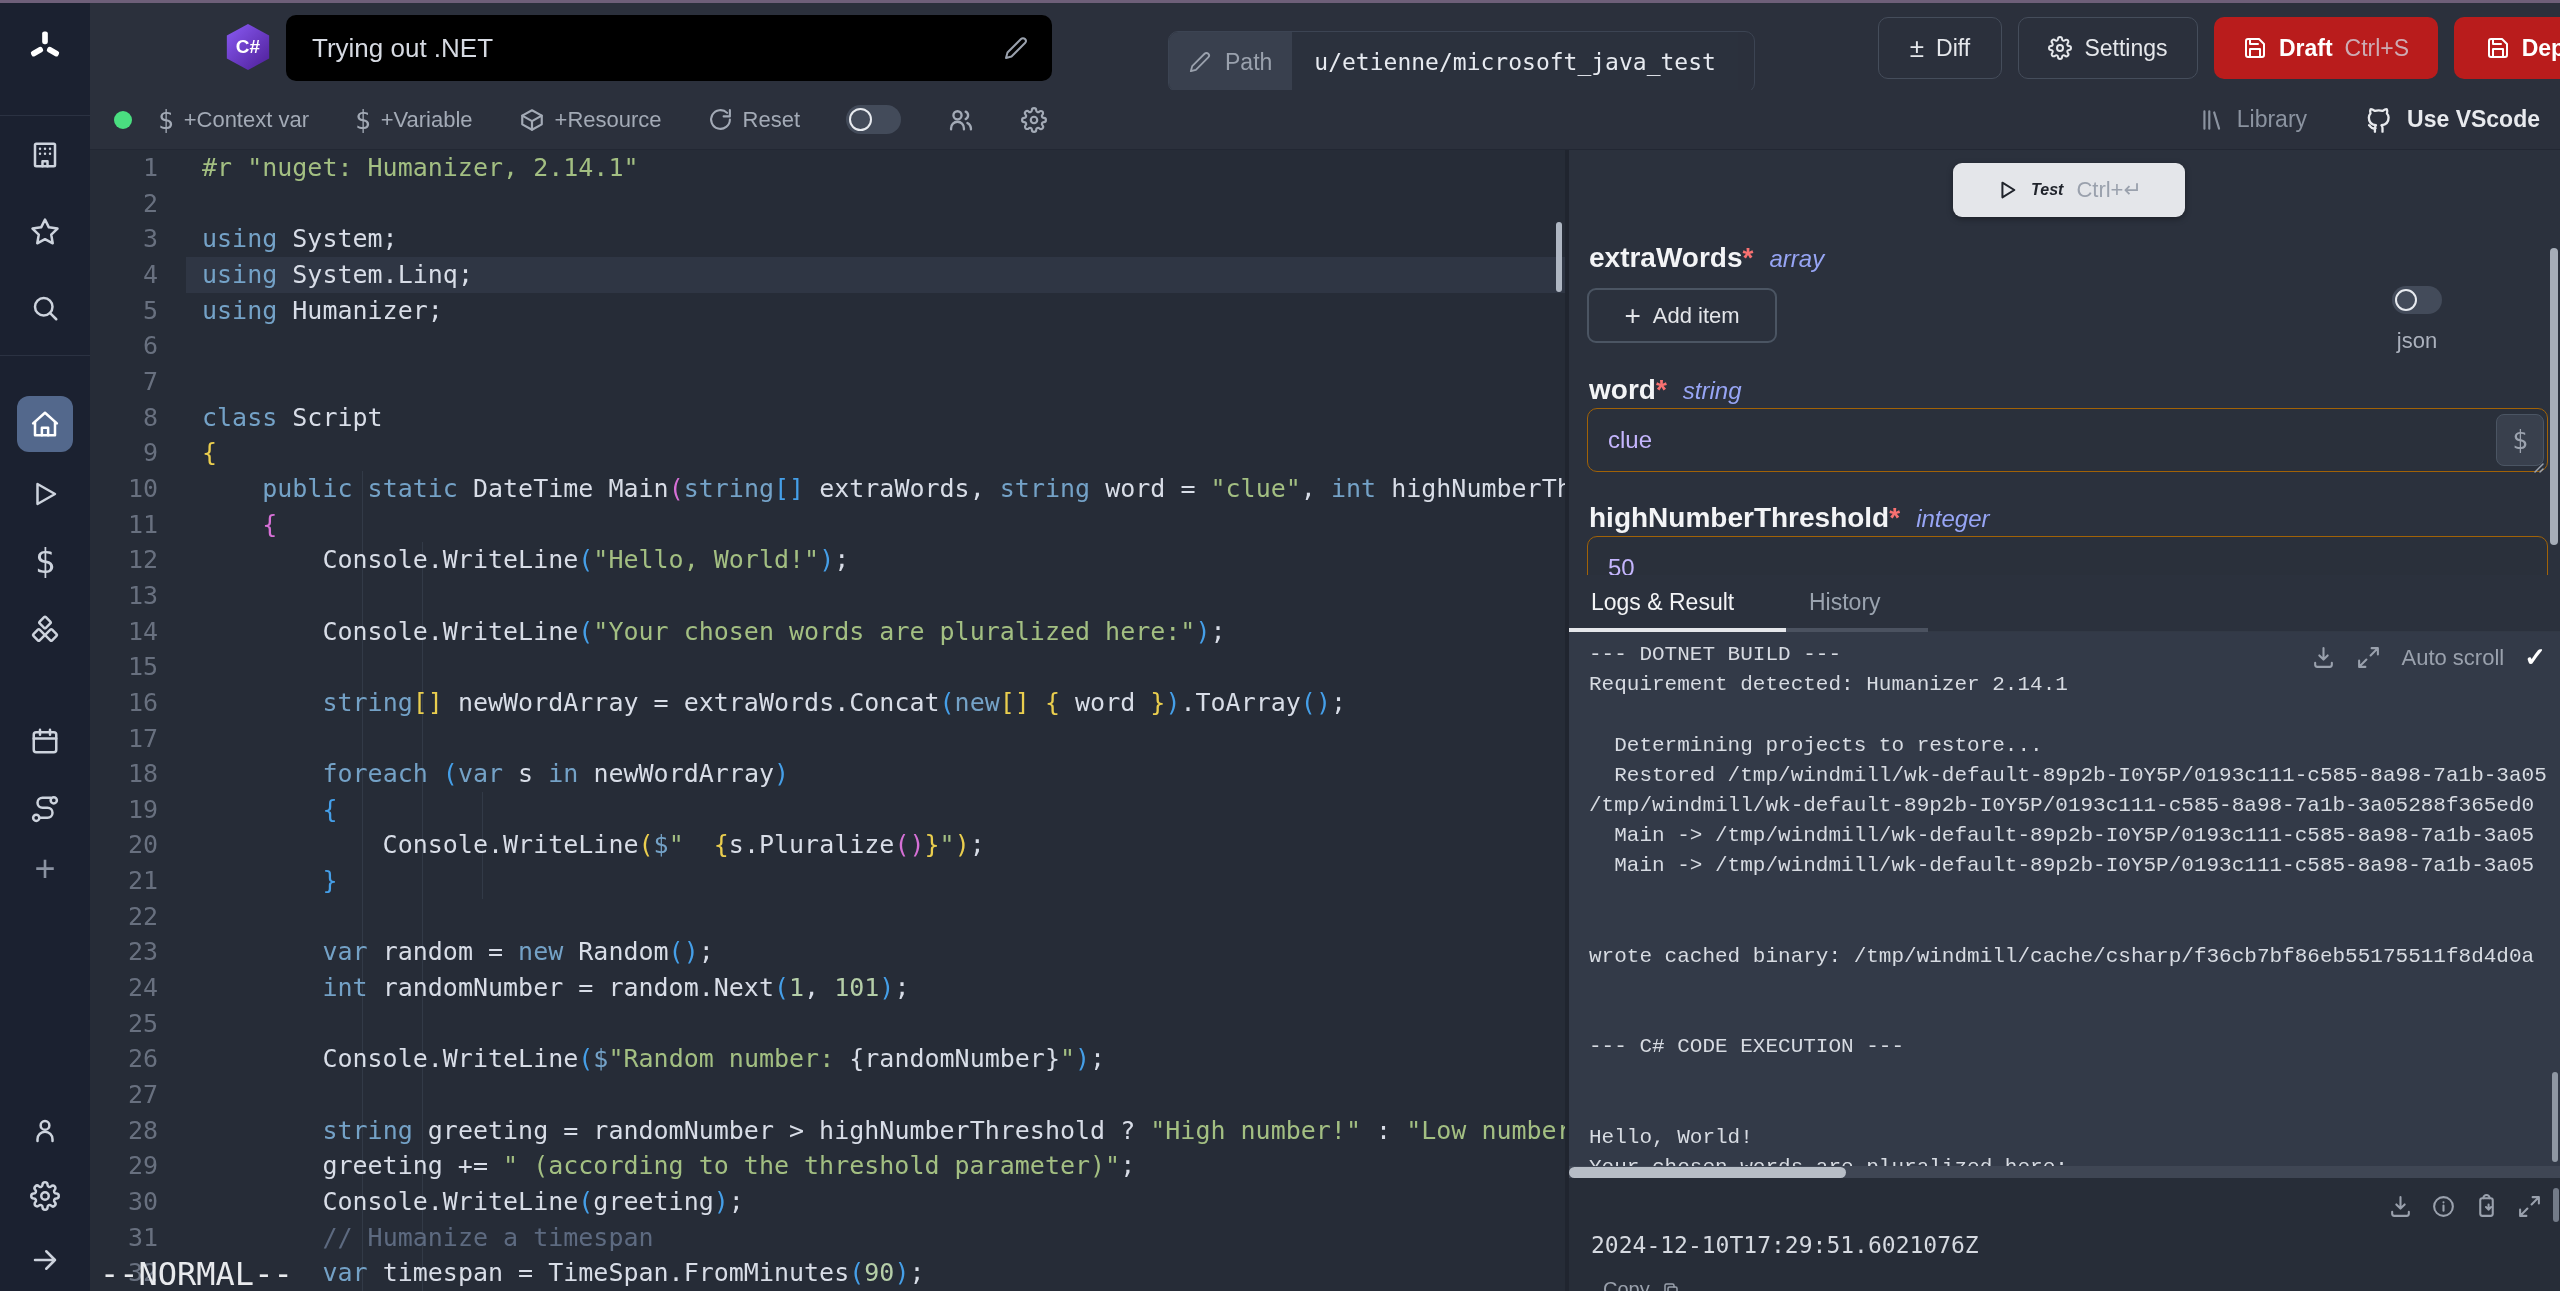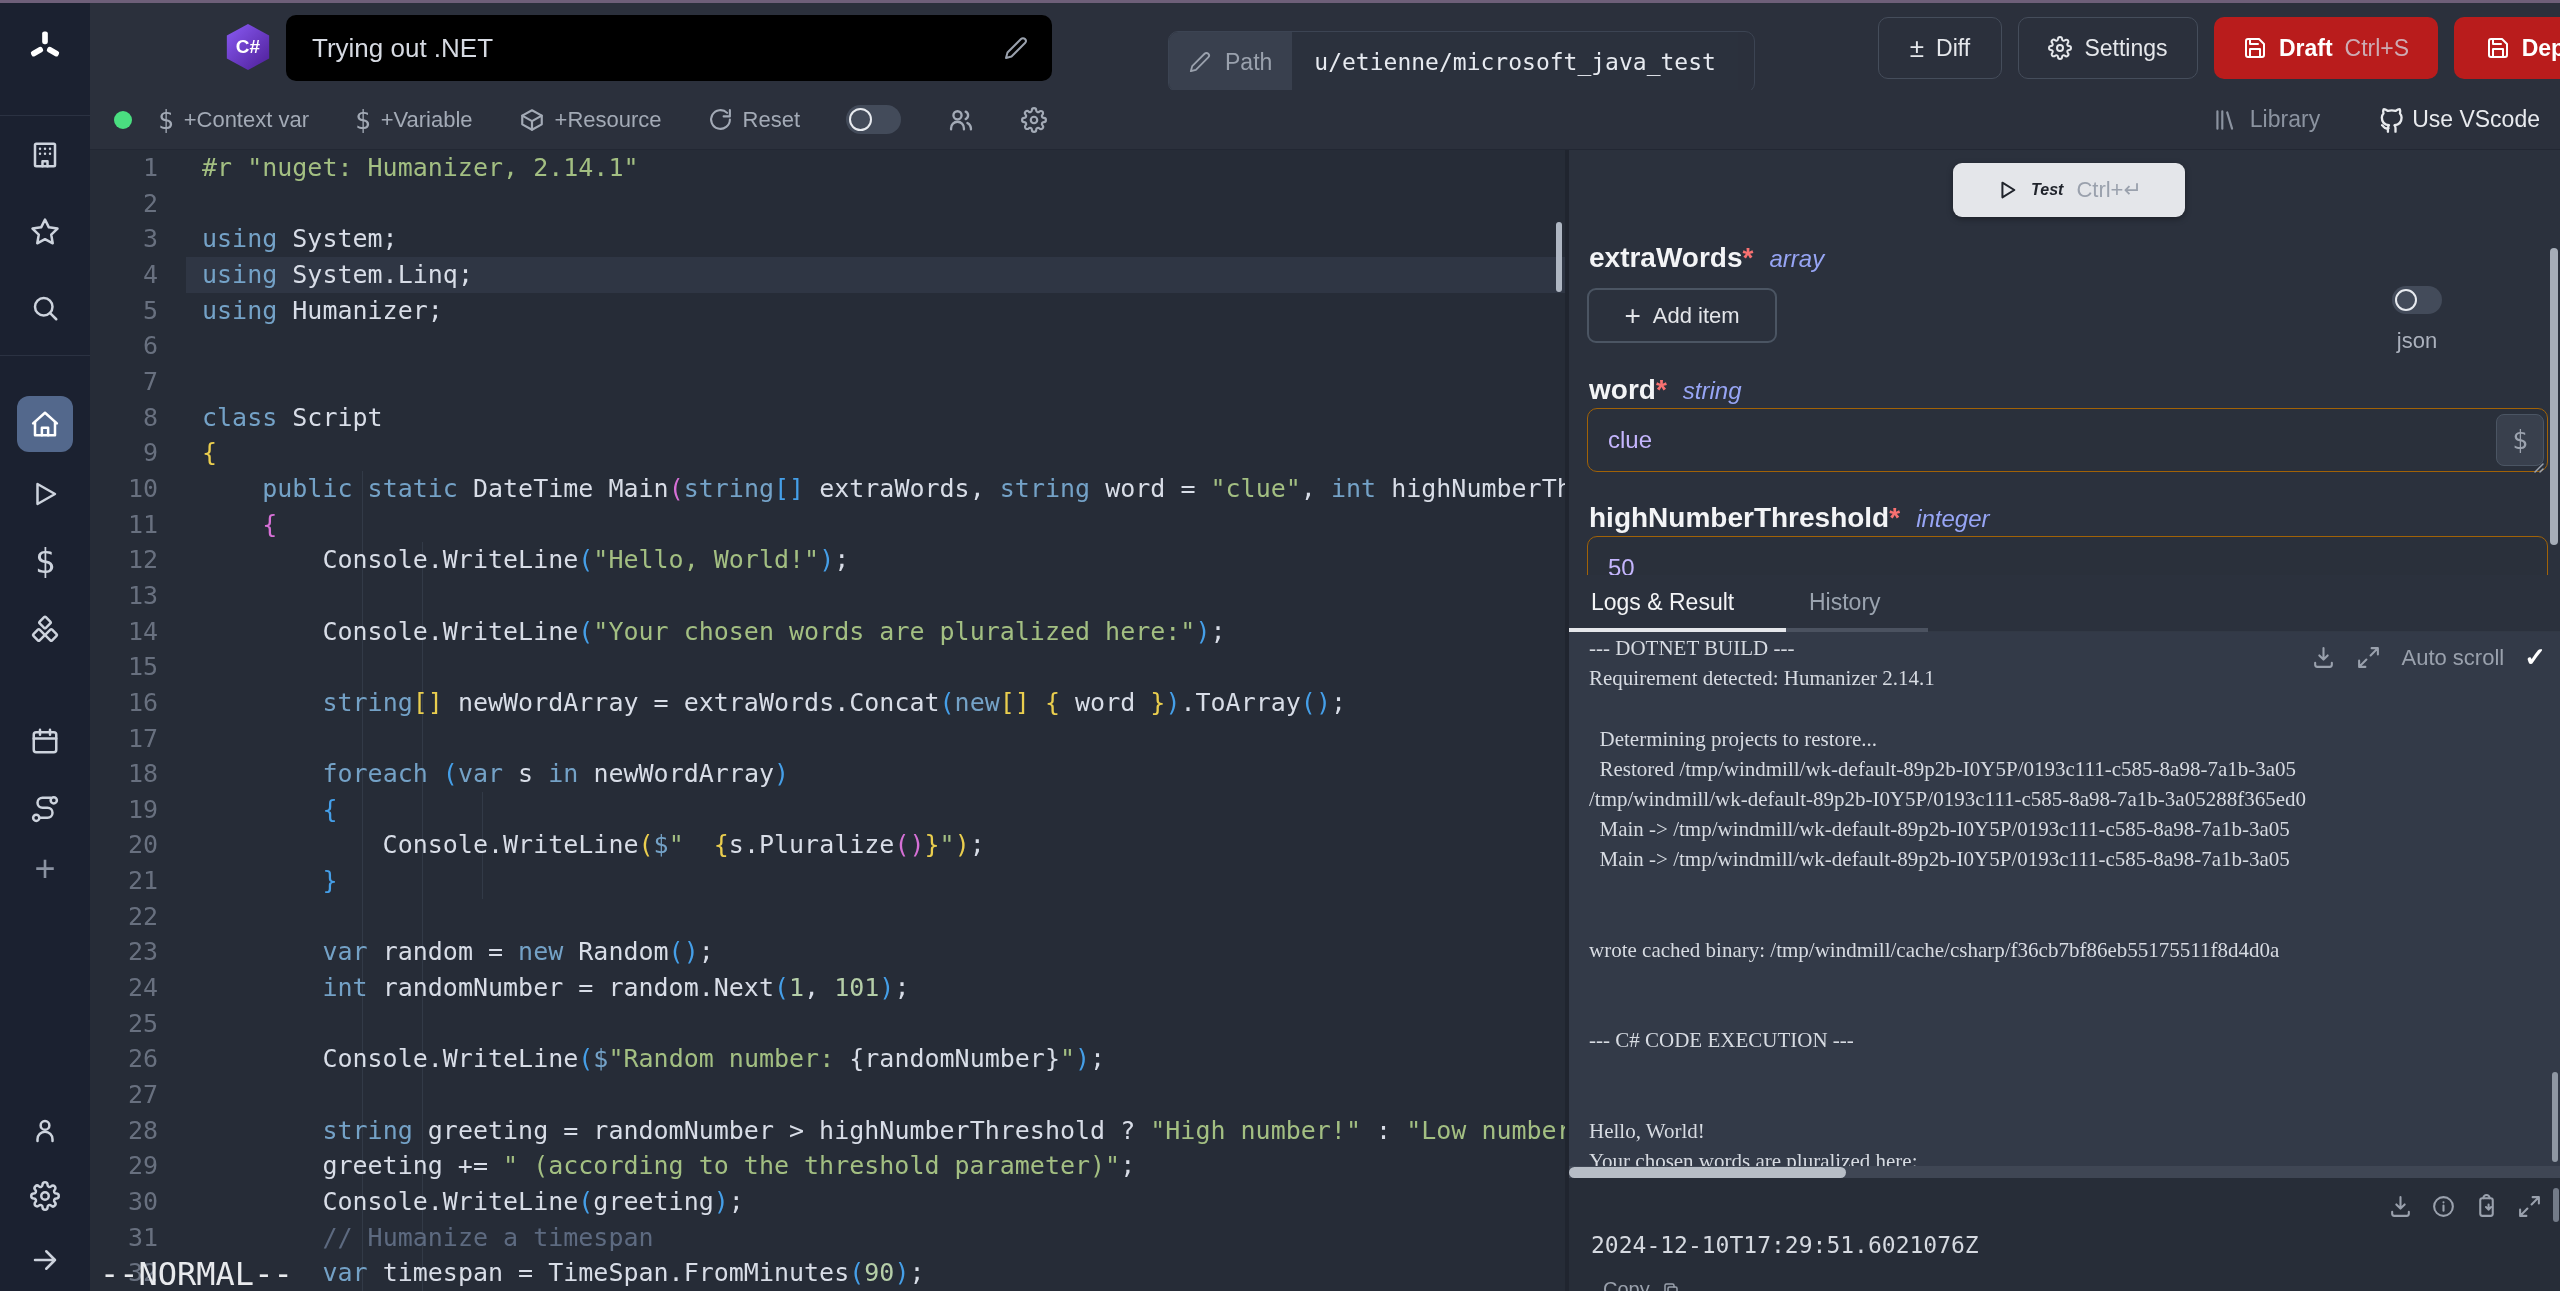--- a/index.html
+++ b/index.html
@@ -48,21 +48,21 @@
   
   #toolbar { left:90px; top:90px; width:2470px; height:60px; background:#2b303c; border-bottom:1px solid #222733; display:flex; align-items:center; }
   #green-dot { position:absolute; left:24px; top:21px; width:18px; height:18px; border-radius:50%; background:#4ade80; }
   .tb-item { display:flex; align-items:center; gap:10px; color:#a3aab6; font-size:22px; margin-right:46px; }
   .tb-item .mono-d { font-family:"DejaVu Sans Mono",monospace; font-size:26px; }
   #tb-left { display:flex; align-items:center; margin-left:68px; }
   .toggle { width:55px; height:29px; border-radius:15px; background:#434b5a; position:relative; }
   .toggle .knob { position:absolute; left:3px; top:3px; width:23px; height:23px; border-radius:50%; border:2px solid #e8ebf0; background:transparent; }
   #tb-right { margin-left:auto; display:flex; align-items:center; gap:0; margin-right:20px; }
   #lib-item { display:flex; align-items:center; gap:12px; color:#8b93a0; font-size:23px; margin-right:58px; }
-  #vscode-item { display:flex; align-items:center; gap:6px; color:#e8eaee; font-size:23px; font-weight:400; }
+  #vscode-item { display:flex; align-items:center; gap:14px; color:#e8eaee; font-size:23px; font-weight:700; }
 
   
   #editor { left:90px; top:150px; width:1475px; height:1141px; background:#262c37; overflow:hidden; }
   .code-line { position:relative; height:35.66px; line-height:35.66px; white-space:pre; font-family:"DejaVu Sans Mono",monospace; font-size:25px; }
   .code-line .gut { position:absolute; left:0; top:0; width:68px; text-align:right; color:#68707f; }
   .code-line .code { position:absolute; left:112px; top:0; }
   .code-line.hl::before { content:""; position:absolute; left:96px; right:0; top:0; bottom:0; background:#2f3644; }
   .code-line .code { z-index:1; }
   .tok-kw { color:#74a2c7; }
   .tok-str { color:#a3bf82; }
@@ -98,21 +98,21 @@
   
   #tabs { position:absolute; left:0; top:425px; width:991px; height:57px; border-bottom:1px solid #323945; }
   .tab { position:absolute; top:14px; font-size:23px; }
   #tab-logs { left:22px; color:#f3f4f6; font-weight:500; }
   #tab-history { left:240px; color:#9aa3af; }
   #tab-underline-active { position:absolute; left:0; top:53px; width:217px; height:4px; background:#e5e7eb; }
   #tab-underline-2 { position:absolute; left:217px; top:53px; width:142px; height:4px; background:#4b5260; }
 
   
   #logs { position:absolute; left:0; top:482px; width:991px; height:546px; background:#333a48; overflow:hidden; }
-  #log-lines { position:absolute; left:20px; top:1px; font-family:Liberation Serif, serif; font-size:21px; color:#d7dbe2; }
+  #log-lines { position:absolute; left:20px; top:8px; font-family:Liberation Mono, monospace; font-size:21px; color:#d7dbe2; }
   #log-lines .ll { height:30.2px; line-height:30.2px; white-space:pre; }
   #log-controls { position:absolute; right:14px; top:10px; display:flex; align-items:center; gap:20px; color:#9aa1ad; }
   #auto-scroll-label { font-size:22px; }
   #auto-check { color:#ffffff; font-size:26px; font-weight:bold; }
   #log-hscroll-track { position:absolute; left:0; top:534px; width:991px; height:12px; background:#3f4654; }
   #log-hscroll-thumb { position:absolute; left:0; top:535px; width:277px; height:11px; background:#b7bdc6; border-radius:6px; }
   #log-vscroll { position:absolute; left:983px; top:440px; width:6px; height:90px; background:#8f97a3; border-radius:3px; }
 
   
   #result { position:absolute; left:0; top:1028px; width:991px; height:113px; background:#272d38; overflow:hidden; }

